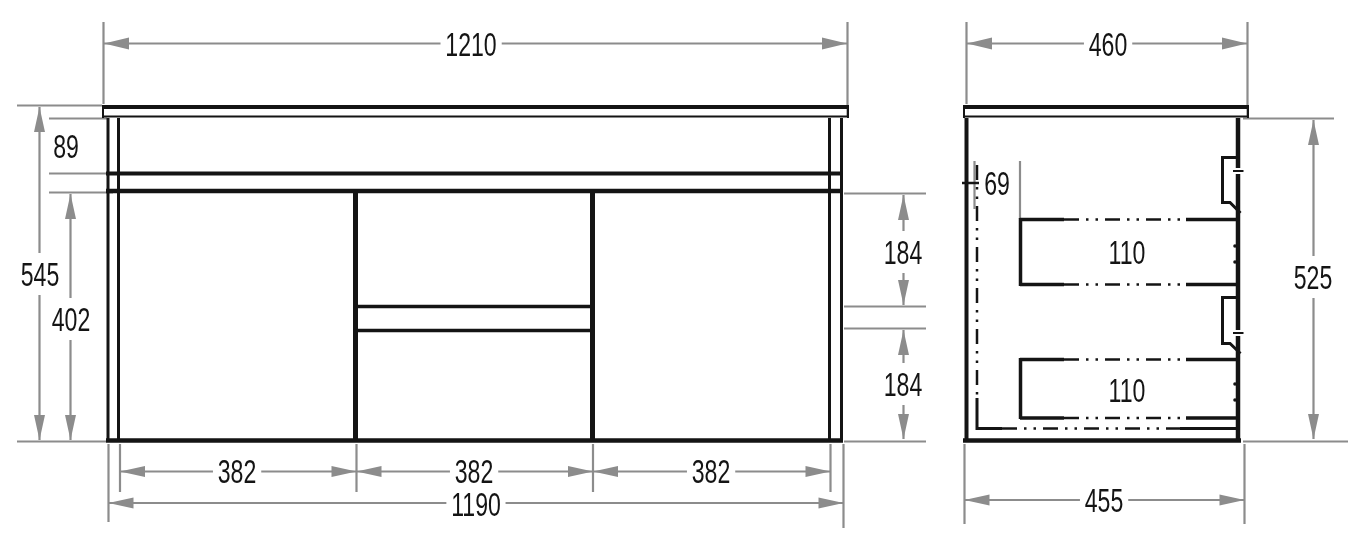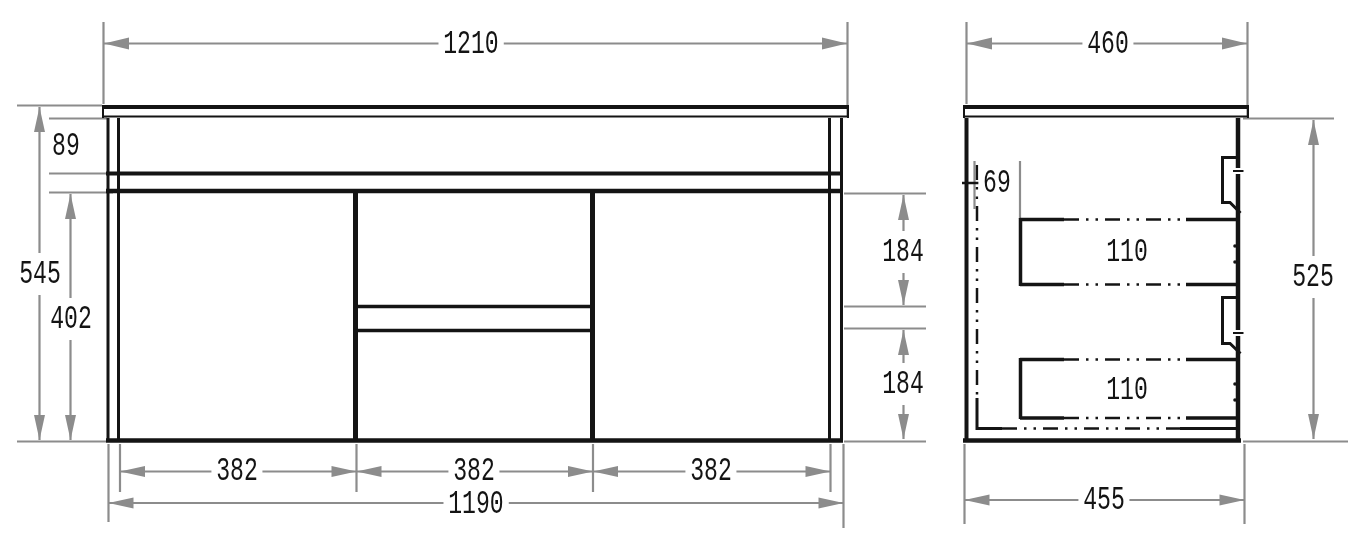--- a/index.html
+++ b/index.html
@@ -1,21 +1,21 @@
 <!DOCTYPE html>
 <html><head>
 <meta charset="utf-8">
 <style>
   html,body{margin:0;padding:0;background:#ffffff;}
   .canvas{
     position:relative;
     width:1351px;height:555px;
     background:#ffffff;
     overflow:hidden;
-    font-family:Liberation Mono, monospace;
+    font-family:Liberation Sans, sans-serif;
   }
   .canvas svg{position:absolute;left:0;top:0;}
   .dim-label{
     position:absolute;
     transform:translate(-50%,-50%) scaleX(0.68);
     font-size:34px;
     line-height:1;
     color:#141414;
     background:#ffffff;
     padding:4px 7px;

